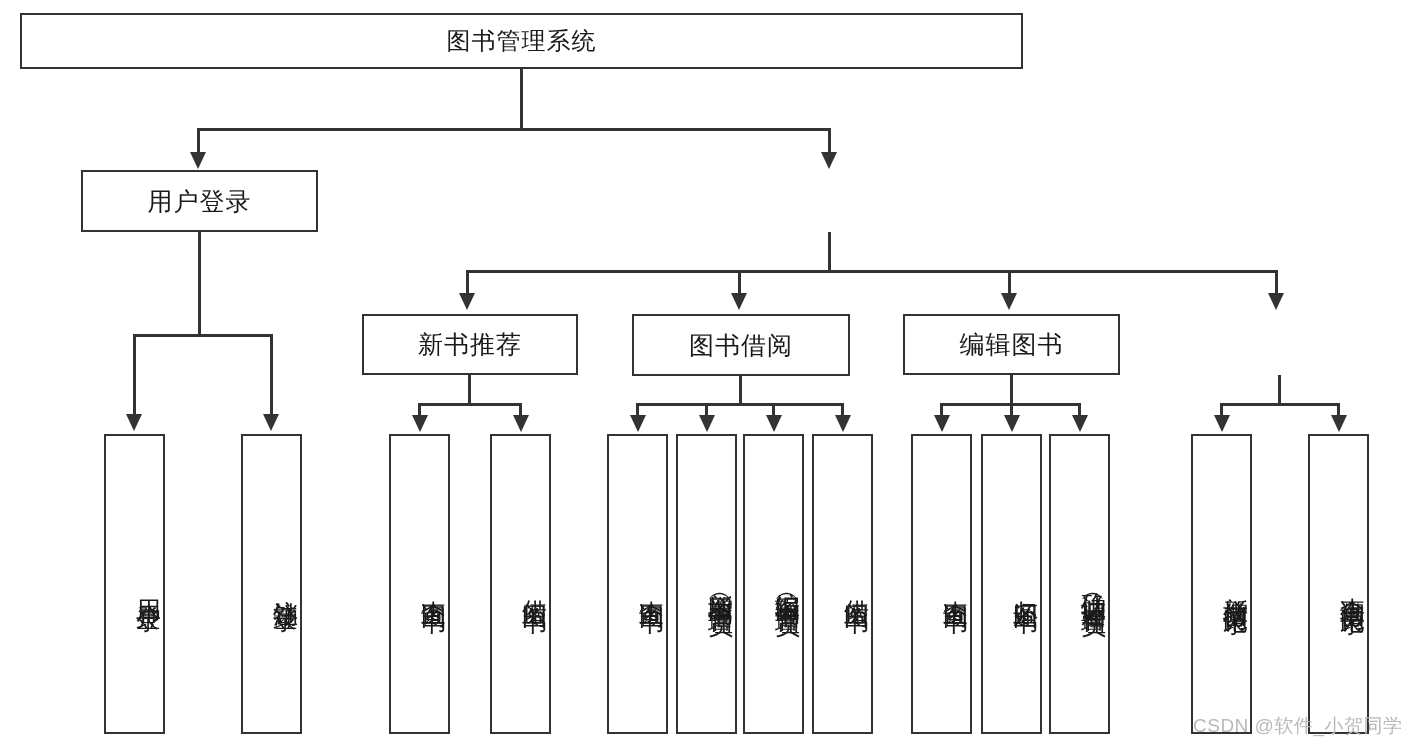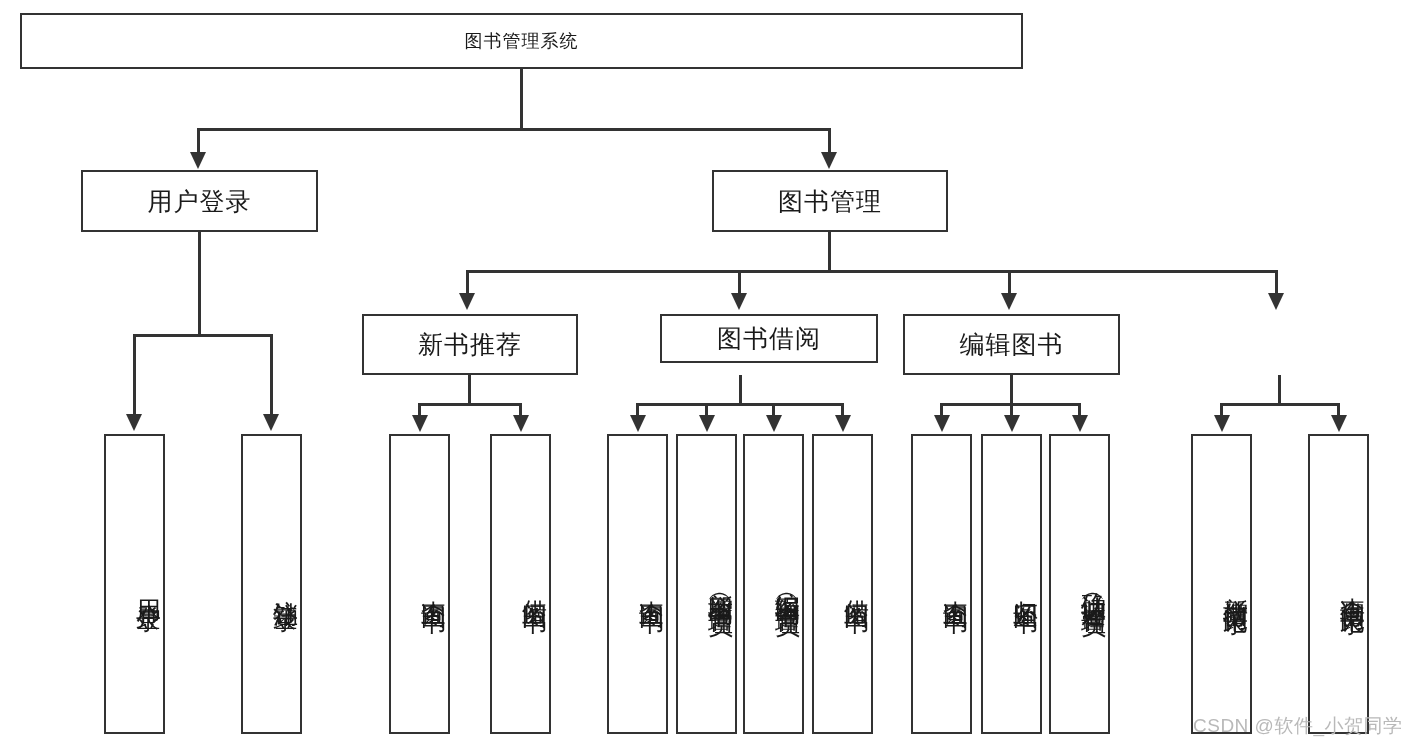--- a/index.html
+++ b/index.html
@@ -35,21 +35,21 @@
   .node.v {
     font-size: 25px;
     writing-mode: vertical-rl;
     text-orientation: upright;
     letter-spacing: 3px;
     padding-top: 4px;
     align-items: flex-start;
     justify-content: center;
   }
   .node.root {
-    font-size: 18px;
+    font-size: 24px;
   }
   .line {
     position: absolute;
     background: #333333;
   }
   .vline { width: 3px; }
   .hline { height: 3px; }
   .arrow {
     position: absolute;
     width: 0; height: 0;
@@ -81,23 +81,20 @@
   <div class="line vline" style="left:197px; top:128px; width:3px; height:30px;"></div>
   <div class="arrow" style="left:190px; top:152px;"></div>
 
   <div class="line vline" style="left:828px; top:128px; width:3px; height:30px;"></div>
   <div class="arrow" style="left:821px; top:152px;"></div>
 
   <div class="node h" style="left:81px; top:170px; width:237px; height:62px;">
     <span>用户登录</span>
   </div>
 
-  <div class="node h" style="left:712px; top:170px; width:236px; height:62px;">
-    <span>图书管理</span>
-  </div>
 
   <div class="line vline" style="left:198px; top:232px; width:3px; height:104px;"></div>
   <div class="line hline" style="left:133px; top:334px; width:139px; height:3px;"></div>
   <div class="line vline" style="left:133px; top:334px; width:3px; height:84px;"></div>
   <div class="arrow" style="left:126px; top:414px;"></div>
   <div class="line vline" style="left:270px; top:334px; width:3px; height:84px;"></div>
   <div class="arrow" style="left:263px; top:414px;"></div>
 
   <div class="line vline" style="left:828px; top:232px; width:3px; height:40px;"></div>
   <div class="line hline" style="left:466px; top:270px; width:812px; height:3px;"></div>
@@ -110,21 +107,21 @@
 
   <div class="line vline" style="left:1008px; top:270px; width:3px; height:26px;"></div>
   <div class="arrow" style="left:1001px; top:293px;"></div>
 
   <div class="line vline" style="left:1275px; top:270px; width:3px; height:26px;"></div>
   <div class="arrow" style="left:1268px; top:293px;"></div>
 
   <div class="node h" style="left:362px; top:314px; width:216px; height:61px;">
     <span>新书推荐</span>
   </div>
-  <div class="node h" style="left:660px; top:314px; width:218px; height:49px;">
+  <div class="node h" style="left:632px; top:314px; width:218px; height:62px;">
     <span>图书借阅</span>
   </div>
   <div class="node h" style="left:903px; top:314px; width:217px; height:61px;">
     <span>编辑图书</span>
   </div>
 
   <div class="line vline" style="left:468px; top:375px; width:3px; height:30px;"></div>
   <div class="line hline" style="left:418px; top:403px; width:104px; height:3px;"></div>
   <div class="line vline" style="left:418px; top:403px; width:3px; height:16px;"></div>
   <div class="arrow" style="left:412px; top:415px;"></div>

